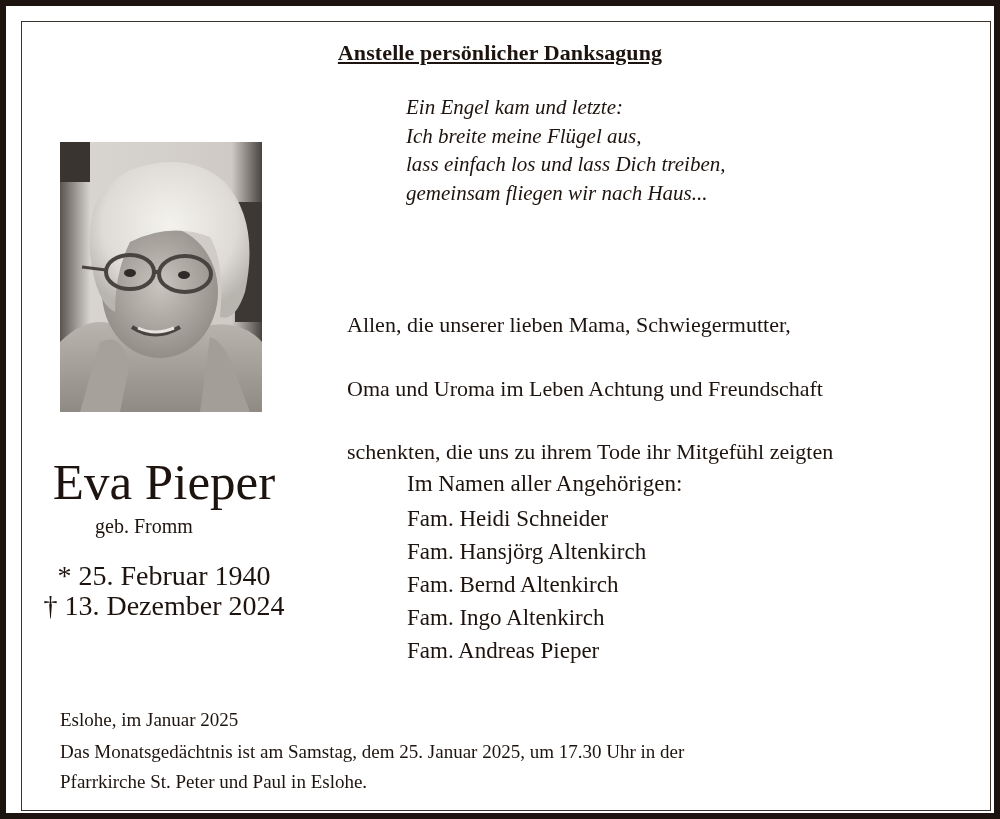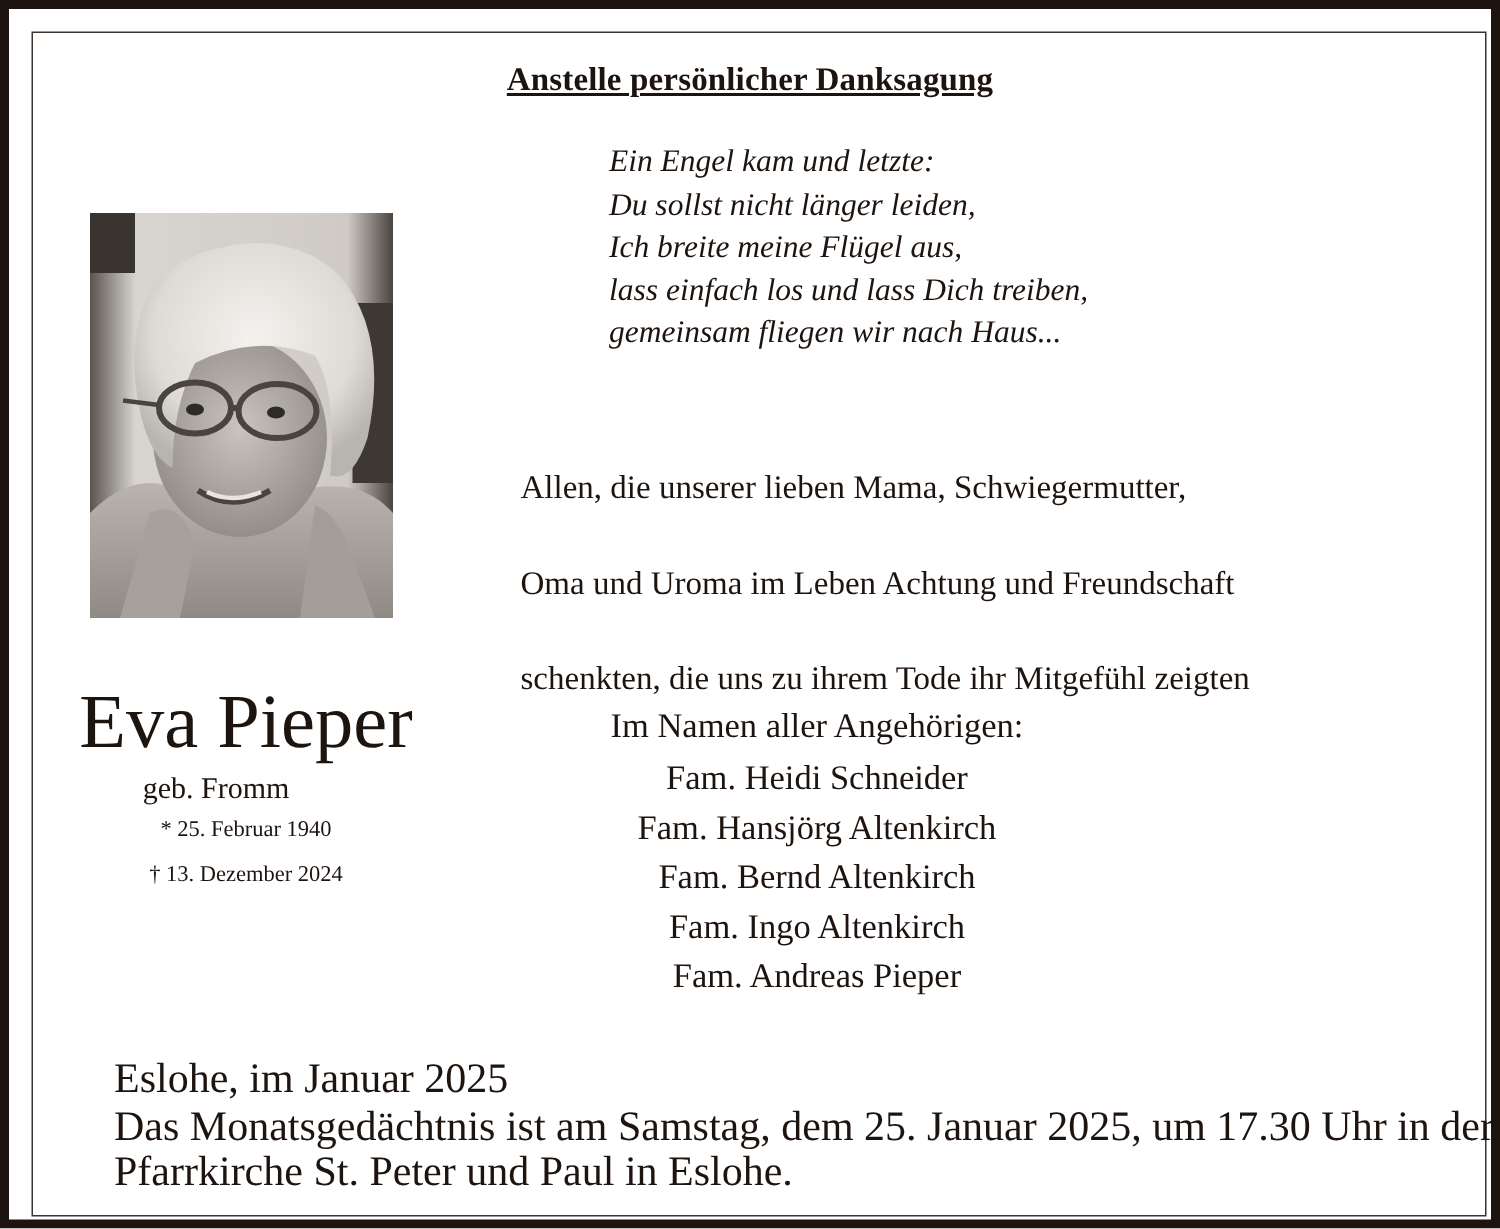--- a/index.html
+++ b/index.html
@@ -80,55 +80,55 @@
       line-height: 60px;
       white-space: nowrap;
     }
     .maiden-name {
       font-size: 20px;
       line-height: 24px;
       margin-top: 2px;
       margin-left: -40px;
     }
     .dates {
-      font-size: 15px;
+      margin-top: 23px;
+      font-size: 28px;
       line-height: 30px;
     }
     .dates div { white-space: nowrap; }
     .family {
       position: absolute;
       left: 407px;
       top: 467px;
       font-size: 23px;
       line-height: 33px;
     }
-    .family div { white-space: nowrap; text-align: center; }
+    .family div { white-space: nowrap; }
     .family .family-heading { margin-bottom: 2px; }
     .footer {
       position: absolute;
-      left: 76px;
+      left: 60px;
       top: 705px;
-      font-size: 28px;
+      font-size: 19px;
       line-height: 30px;
     }
     .footer div { white-space: nowrap; }
     .footer .place-date { margin-bottom: 2px; }
   </style>
 </head>
 <body>
 
 <div class="outer-frame">
   <div class="inner-frame"></div>
 </div>
 
 <div class="heading">Anstelle persönlicher Danksagung</div>
 
 <div class="poem">
   <div>Ein Engel kam und letzte:</div>
-  <div>Du sollst nicht länger leiden,</div>
   <div>Ich breite meine Flügel aus,</div>
   <div>lass einfach los und lass Dich treiben,</div>
   <div>gemeinsam fliegen wir nach Haus...</div>
 </div>
 
 <div class="photo" title="Schwarz-Weiß-Porträt einer lächelnden älteren Frau mit weißem Haar und Brille">
   <svg width="202" height="270" viewBox="0 0 202 270">
     <defs>
       <linearGradient id="bg" x1="0" y1="0" x2="1" y2="0">
         <stop offset="0" stop-color="#5a5450"></stop>

